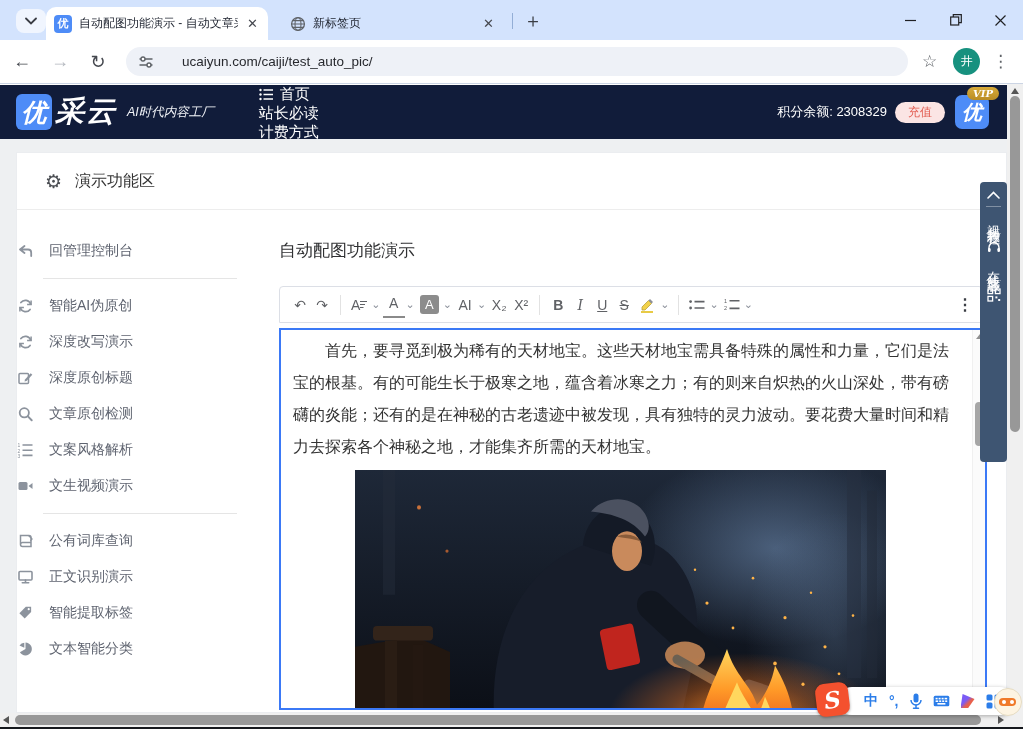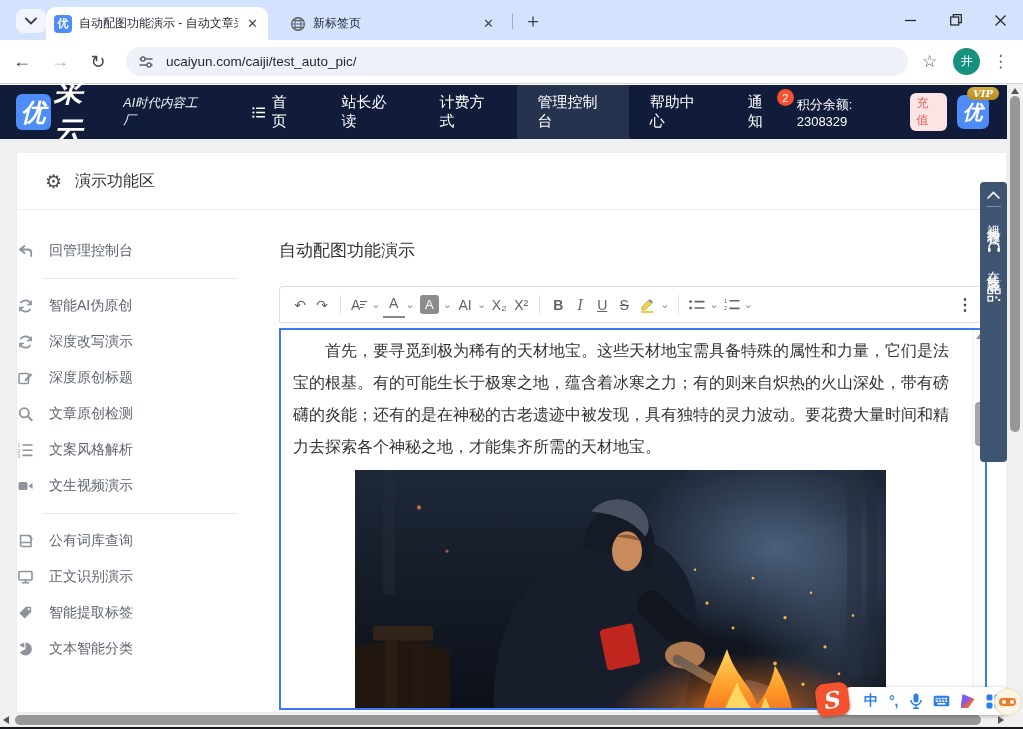--- a/index.html
+++ b/index.html
@@ -23,46 +23,46 @@
              display:flex; align-items:center; justify-content:center; }
   .win-controls { position:absolute; right:0; top:0; height:40px; display:flex; }
   .win-btn { width:45px; height:40px; display:flex; align-items:center; justify-content:center; color:#202124; }
 
   
   .btoolbar { position:absolute; left:0; top:40px; width:1023px; height:44px; background:#fff;
               border-bottom:1px solid #ccd5e4; display:flex; align-items:center; }
   .nav-btn { width:32px; text-align:center; font-size:18px; color:#45484f; margin-left:6px; }
   .nav-btn.disabled { color:#b4b8bf; }
   .url-pill { margin-left:12px; width:782px; height:29px; background:#eef1f7; border-radius:15px;
-              display:flex; align-items:center; padding:0 12px; gap:12px; }
+              display:flex; align-items:center; padding:0 12px; gap:28px; }
   .url-text { font-size:13.5px; color:#27292e; }
   .star { margin-left:14px; font-size:17px; color:#5f6368; }
   .profile { margin-left:16px; width:27px; height:27px; border-radius:50%; background:#17917f; color:#fff;
              font-size:12px; display:flex; align-items:center; justify-content:center; }
   .kebab { margin-left:12px; font-size:17px; color:#5f6368; letter-spacing:0; }
 
   
   .navbar { position:absolute; left:0; top:85px; width:1023px; height:54px; background:#111c3a;
             display:flex; align-items:center; color:#fff; }
   .logo-sq { margin-left:16px; width:36px; height:36px; background:#4e8cf7; border-radius:6px; color:#fff;
              font-size:25px; font-weight:bold; display:flex; align-items:center; justify-content:center;
              font-family:"DejaVu Serif",serif; font-style:italic; }
   .logo-name { font-family:"DejaVu Serif",serif; font-style:italic; font-weight:bold; font-size:29px;
                margin-left:3px; letter-spacing:2px; }
   .tagline { font-size:12.5px; margin-left:10px; font-style:italic; color:#f2f4f8; }
-  .nav-menu { display:flex; height:100%; margin-left:24px; }
+  .nav-menu { display:flex; height:100%; margin-left:24px;flex-direction:column; }
   .nav-item { padding:0 21px; display:flex; align-items:center; gap:6px; font-size:15px; position:relative; }
   .nav-item.active { background:#26334e; }
   .nav-badge { position:absolute; top:4px; right:3px; min-width:17px; height:17px; border-radius:9px;
                background:#f4512e; font-size:11px; display:flex; align-items:center; justify-content:center;
                padding:0 4px; }
   .nav-right { margin-left:auto; display:flex; align-items:center; margin-right:34px; }
   .balance { font-size:13px; }
-  .recharge { margin-left:8px; background:#fbe5e4; color:#e25b50; font-size:12px; padding:2px 7px;
-              border-radius:6px; }
+  .recharge { margin-left:8px; background:#fbe5e4; color:#e25b50; font-size:12px; padding:2px 13px;
+              border-radius:13px; }
   .nav-avatar { margin-left:10px; width:34px; height:34px; background:#4e8cf7; border-radius:7px; color:#fff;
                 font-size:20px; font-weight:bold; display:flex; align-items:center; justify-content:center;
                 position:relative; font-family:"DejaVu Serif",serif; font-style:italic; }
   .vip { position:absolute; top:-8px; right:-10px; background:linear-gradient(#d8ab3a,#b98c25);
          font-size:10px; font-style:italic; font-weight:bold; padding:1px 6px; border-radius:8px; color:#fff; }
 
   
   .pagebg { position:absolute; left:0; top:139px; width:1007px; height:574px; background:#eef0f2; }
   .card { position:absolute; left:16px; top:13px; width:991px; height:561px; background:#fff;
           border:1px solid #ebedf0; overflow:hidden; }

